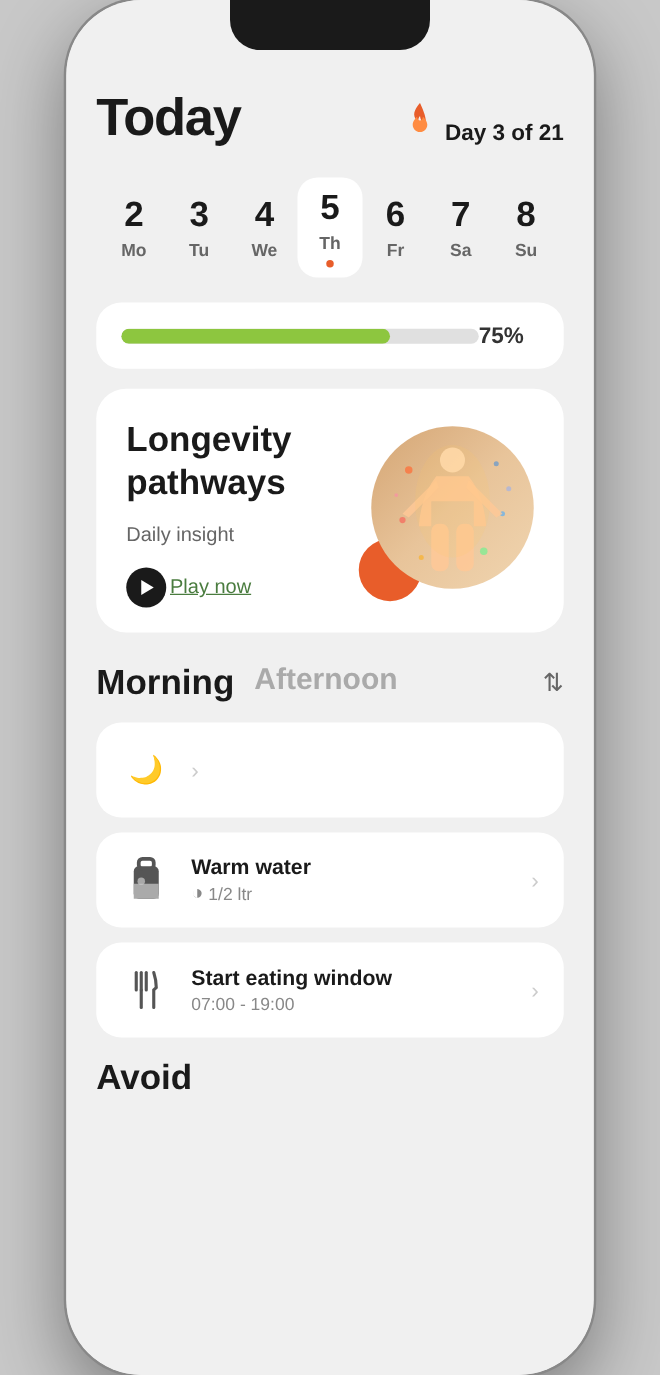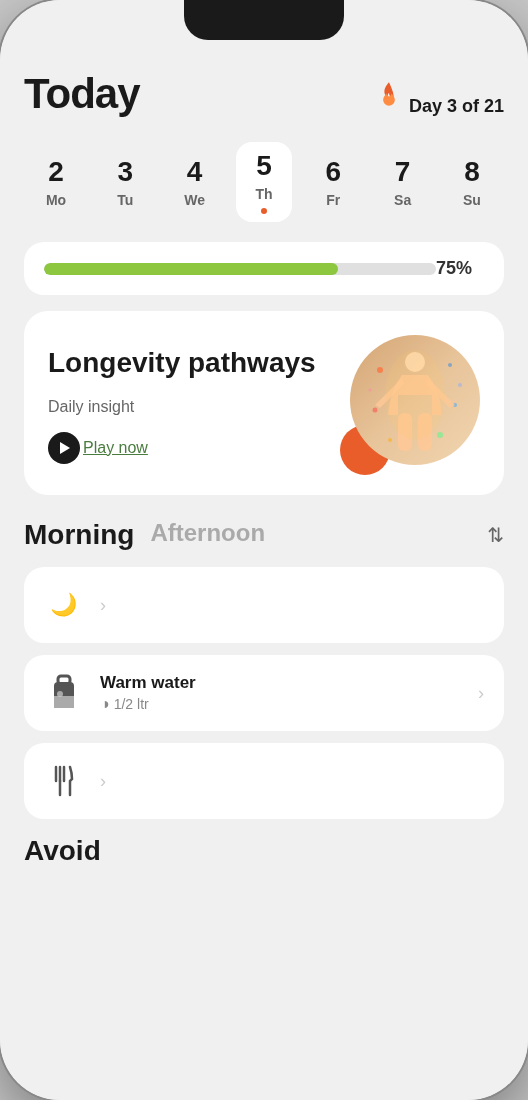--- a/index.html
+++ b/index.html
@@ -11,21 +11,21 @@
     body {
       background: #c8c8c8;
       display: flex;
       justify-content: center;
       align-items: center;
       min-height: 100vh;
       font-family: -apple-system, BlinkMacSystemFont, 'Segoe UI', sans-serif;
     }
 
     .phone-frame {
-      width: 528px;
+      width: 422px;
       height: 1100px;
       background: #e8e8e8;
       border-radius: 60px;
       position: relative;
       overflow: hidden;
       box-shadow: 0 0 0 2px #888, 0 20px 60px rgba(0,0,0,0.4);
       padding-left: 36px;
     }
 
     .notch {
@@ -501,20 +501,24 @@
           <svg width="36" height="36" viewBox="0 0 36 36" fill="none" xmlns="http://www.w3.org/2000/svg">
 
             <line x1="10" y1="4" x2="10" y2="18" stroke="#555" stroke-width="2.5" stroke-linecap="round"></line>
             <line x1="14" y1="4" x2="14" y2="18" stroke="#555" stroke-width="2.5" stroke-linecap="round"></line>
             <line x1="18" y1="4" x2="18" y2="18" stroke="#555" stroke-width="2.5" stroke-linecap="round"></line>
             <line x1="14" y1="18" x2="14" y2="32" stroke="#555" stroke-width="2.5" stroke-linecap="round"></line>
 
             <path d="M24 4 C24 4 26 10 26 16 L24 18 L24 32" stroke="#555" stroke-width="2.5" stroke-linecap="round" fill="none"></path>
           </svg>
         </div>
+        <div class="task-content">
+          <div class="task-title">Start eating window</div>
+          <div class="task-subtitle">07:00 - 19:00</div>
+        </div>
         <div class="task-arrow">›</div>
       </div>
     </div>
 
     <div class="avoid-section">
       <span class="avoid-title">Avoid</span>
     </div>
 
   </div>
 </div>

